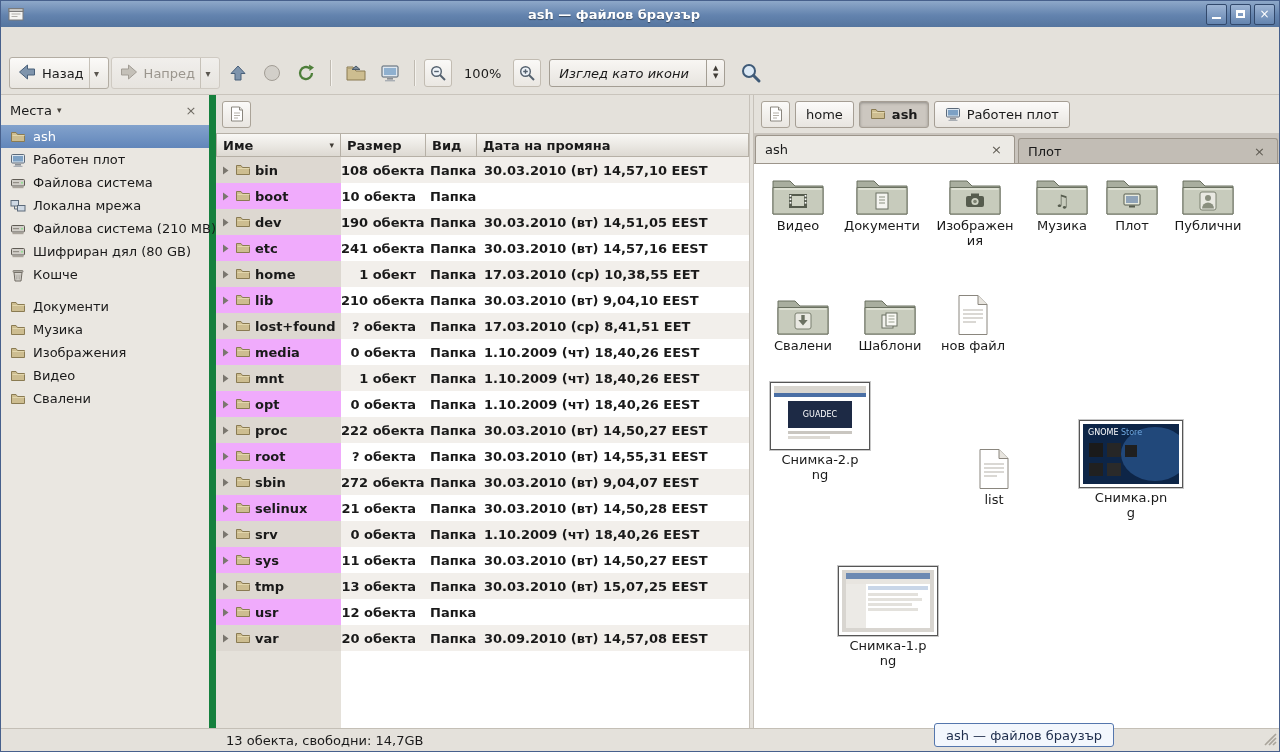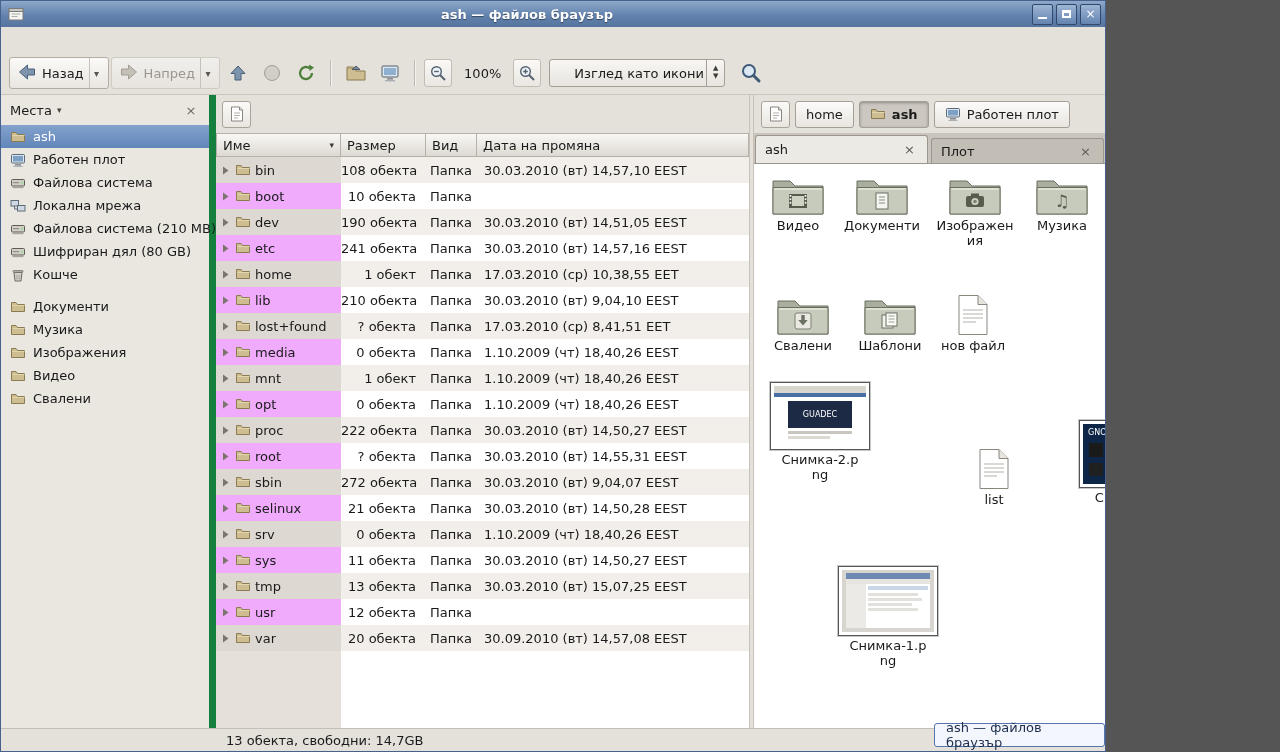--- a/index.html
+++ b/index.html
@@ -1,51 +1,51 @@
 <!DOCTYPE html>
 <html><head>
 <meta charset="utf-8">
 <style>
   html,body{margin:0;padding:0;overflow:hidden;}
   body{width:1280px;height:752px;font-family:"DejaVu Sans","Liberation Sans",sans-serif;font-size:13px;color:#1a1a1a;background:#555;}
-  .window{position:relative;width:1106px;height:752px;display:flex;flex-direction:column;background:#e4e1db;box-sizing:border-box;border:1px solid #47608c;}
+  .window{position:relative;width:1280px;height:752px;display:flex;flex-direction:column;background:#e4e1db;box-sizing:border-box;border:1px solid #47608c;}
   
   .titlebar{height:26px;flex:none;display:flex;align-items:center;padding:0 4px;background:linear-gradient(to bottom,#8ea8c9,#6383ae 55%,#55759f);}
   .win-ico{width:18px;height:18px;display:flex;align-items:center;justify-content:center;margin-left:2px;}
   .title{flex:1;text-align:center;color:#fff;font-weight:bold;text-shadow:0 1px 1px rgba(0,0,0,.45);}
   .win-btn{width:19px;height:19px;margin-left:3px;border:1px solid #32496c;border-radius:2px;background:linear-gradient(#9db4d4,#6485b0);color:#fff;display:flex;align-items:center;justify-content:center;font-size:12px;line-height:1;}
   .glyph-min{width:9px;height:2px;background:#fff;margin-top:8px;}
   .glyph-max{width:9px;height:8px;border:2px solid #fff;border-top-width:3px;box-sizing:border-box;}
   
   .menubar{height:25px;flex:none;display:flex;align-items:center;padding-left:4px;background:#e4e1db;}
   .menu-item{padding:3px 9px;}
   
   .toolbar{height:42px;flex:none;display:flex;align-items:center;padding:0 8px;background:#e4e1db;border-bottom:1px solid #c9c4bc;gap:2px;}
   .tbtn{display:flex;align-items:center;gap:5px;height:30px;padding:0 4px 0 7px;border:1px solid #b3ada3;border-radius:3px;background:linear-gradient(#fbfaf8,#e9e6e1);}
   .tbtn .dd{display:flex;align-items:center;justify-content:center;width:14px;height:100%;border-left:1px solid #c6c1b8;color:#5a564f;font-size:10px;}
   .tbtn.disabled{border-color:#cfcac2;background:linear-gradient(#f1efec,#e7e4df);color:#9b968e;}
   .tico{width:30px;height:30px;display:flex;align-items:center;justify-content:center;border:1px solid transparent;border-radius:3px;}
   .tico.boxed{border-color:#c2bcb2;background:linear-gradient(#faf9f7,#eae7e2);width:26px;height:26px;}
   .tsep{width:1px;height:26px;background:#bfbab1;border-right:1px solid #f4f2ee;margin:0 6px;}
   .zoomlbl{padding:0 10px;}
-  .combo{display:flex;align-items:center;height:28px;min-width:176px;border:1px solid #a49e94;border-radius:3px;background:linear-gradient(#f8f6f3,#e7e4df);padding-left:24px;margin-left:6px;box-sizing:border-box;}
+  .combo{display:flex;align-items:center;height:28px;min-width:176px;border:1px solid #a49e94;border-radius:3px;background:linear-gradient(#f8f6f3,#e7e4df);padding-left:9px;margin-left:6px;box-sizing:border-box;font-style:italic;}
   .combo .ctext{flex:1;}
   .combo .spin{width:17px;align-self:stretch;border-left:1px solid #a49e94;display:flex;flex-direction:column;align-items:center;justify-content:center;font-size:7px;line-height:1.1;color:#3f3b35;}
   
   .main{flex:1;display:flex;min-height:0;}
   .sidebar{width:215px;flex:none;box-sizing:border-box;border-right:7px solid #15803d;background:#eae7e1;display:flex;flex-direction:column;}
   .sb-header{height:30px;flex:none;display:flex;align-items:center;padding:0 9px;gap:5px;}
   .sb-caret{font-size:9px;color:#4a463f;}
   .sb-close{margin-left:auto;color:#6e6a62;font-size:13px;width:18px;text-align:center;}
   .sb-item{height:23px;display:flex;align-items:center;gap:7px;padding:0 9px;white-space:nowrap;}
   .sb-item.selected{background:linear-gradient(#83a2cc,#6186ba);color:#fff;}
   .sb-sep{height:9px;}
   .sb-ico{width:16px;height:16px;display:flex;align-items:center;justify-content:center;flex:none;}
   
-  .pane-mid{width:533px;flex:none;display:flex;flex-direction:column;background:#fff;box-sizing:border-box;}
+  .pane-mid{width:533px;flex:none;display:flex;flex-direction:column;background:#fff;box-sizing:border-box;font-weight:bold;}
   .mini-bar{height:38px;flex:none;background:#e4e1db;display:flex;align-items:center;padding:0 6px;}
   .mini-btn{width:27px;height:25px;border:1px solid #aaa398;border-radius:3px;background:linear-gradient(#fbfaf8,#e9e6e1);display:flex;align-items:center;justify-content:center;}
   .thead{height:24px;flex:none;display:flex;}
   .th{box-sizing:border-box;border:1px solid #b6b0a6;border-left:none;background:linear-gradient(#f9f8f5,#ddd9d2);display:flex;align-items:center;padding:0 6px;white-space:nowrap;}
   .th:first-child{border-left:1px solid #b6b0a6;}
   .th-name{width:125px;}
   .th-size{width:85px;}
   .th-type{width:51px;}
   .th-date{flex:1;}
   .sort-arrow{margin-left:auto;font-size:9px;color:#3f3b35;}

